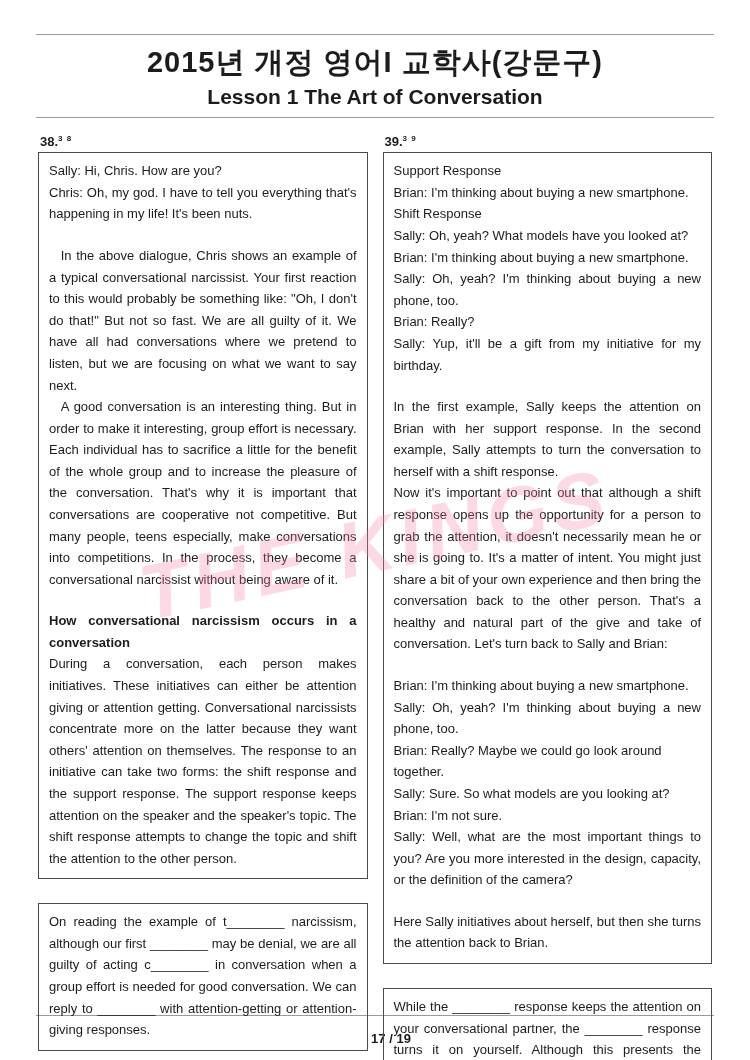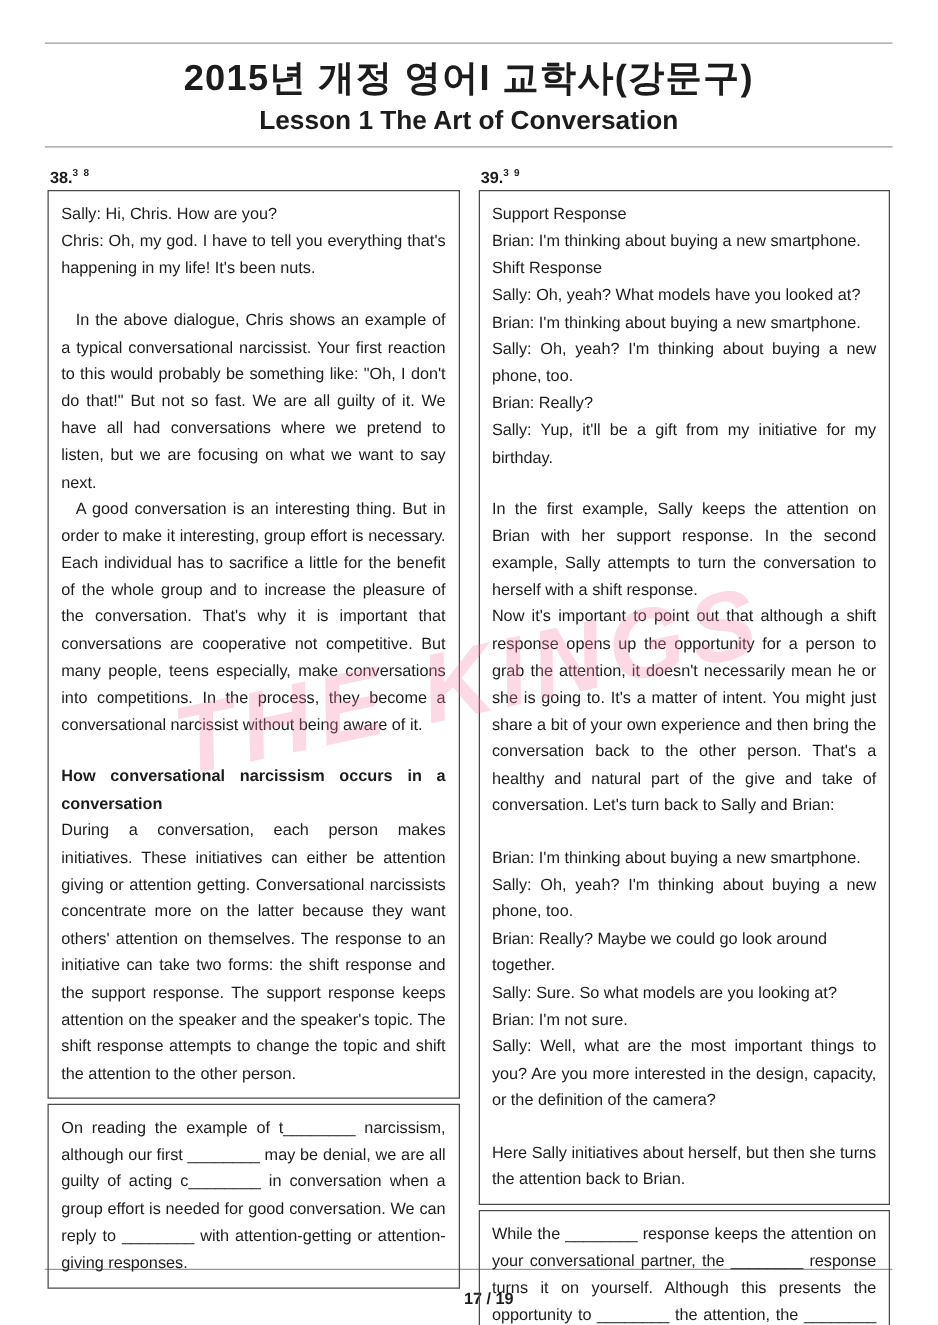--- a/index.html
+++ b/index.html
@@ -56,21 +56,21 @@
     padding: 7px 10px 9px 10px;
     font-size: 13px;
     line-height: 1.66;
     background: transparent;
   }
   .textbox p { margin: 0; text-align: justify; }
   .textbox p.noj { text-align: left; }
   .indent { text-indent: 0.9em; }
   .bold { font-weight: bold; text-align: left; }
   .vspace { height: 20px; }
-  .fillbox { margin-top: 4px; }
+  .fillbox { margin-top: 24px; }
 
   .watermark {
     position: absolute;
     z-index: 2;
     left: 50%;
     top: 545px;
     transform: translate(-50%, -50%) rotate(-12deg);
     font-size: 78px;
     font-weight: bold;
     font-style: italic;

